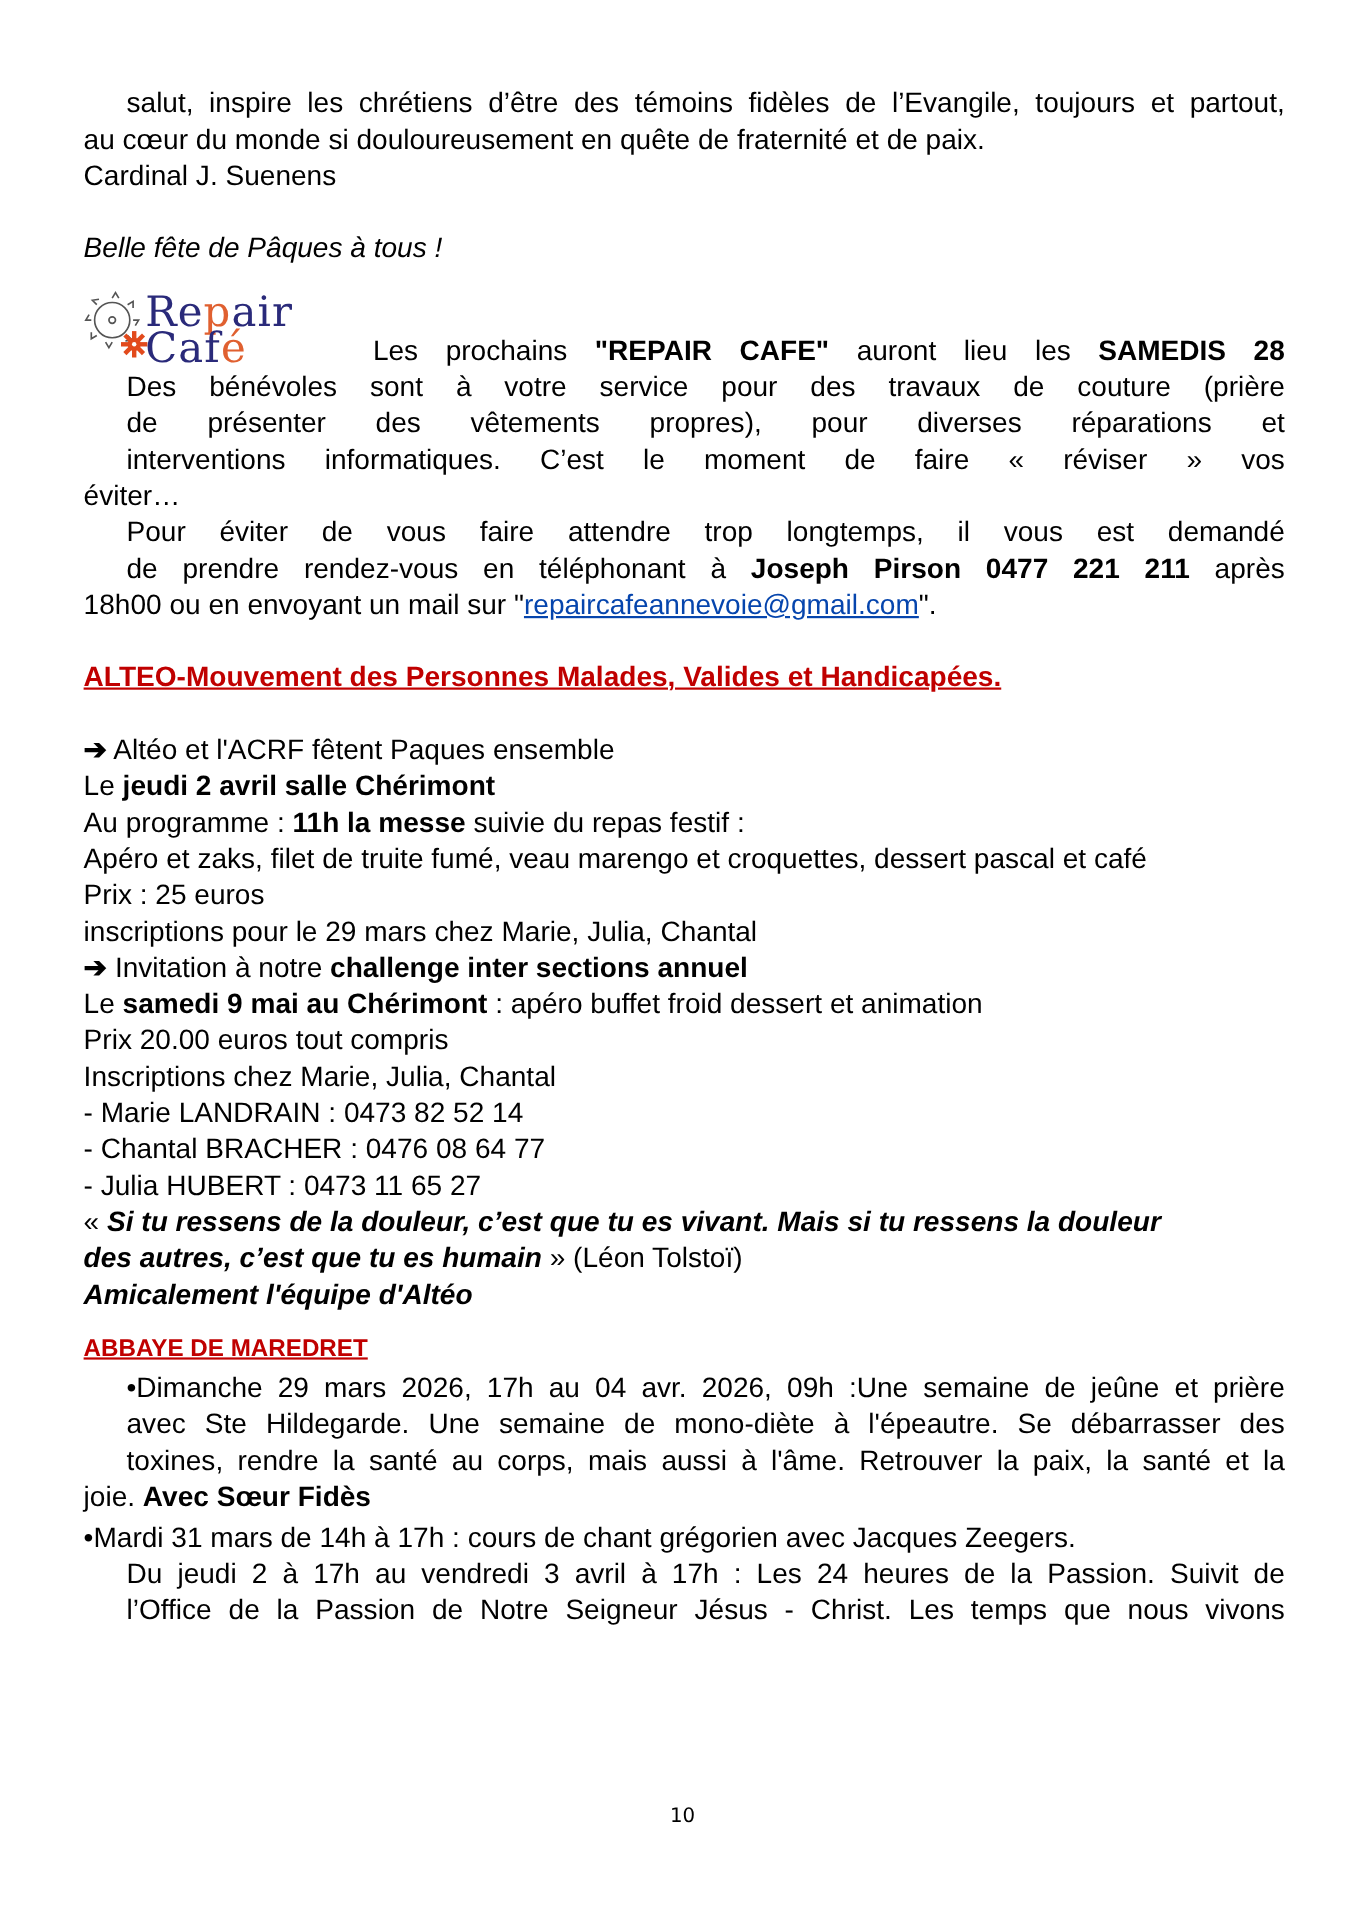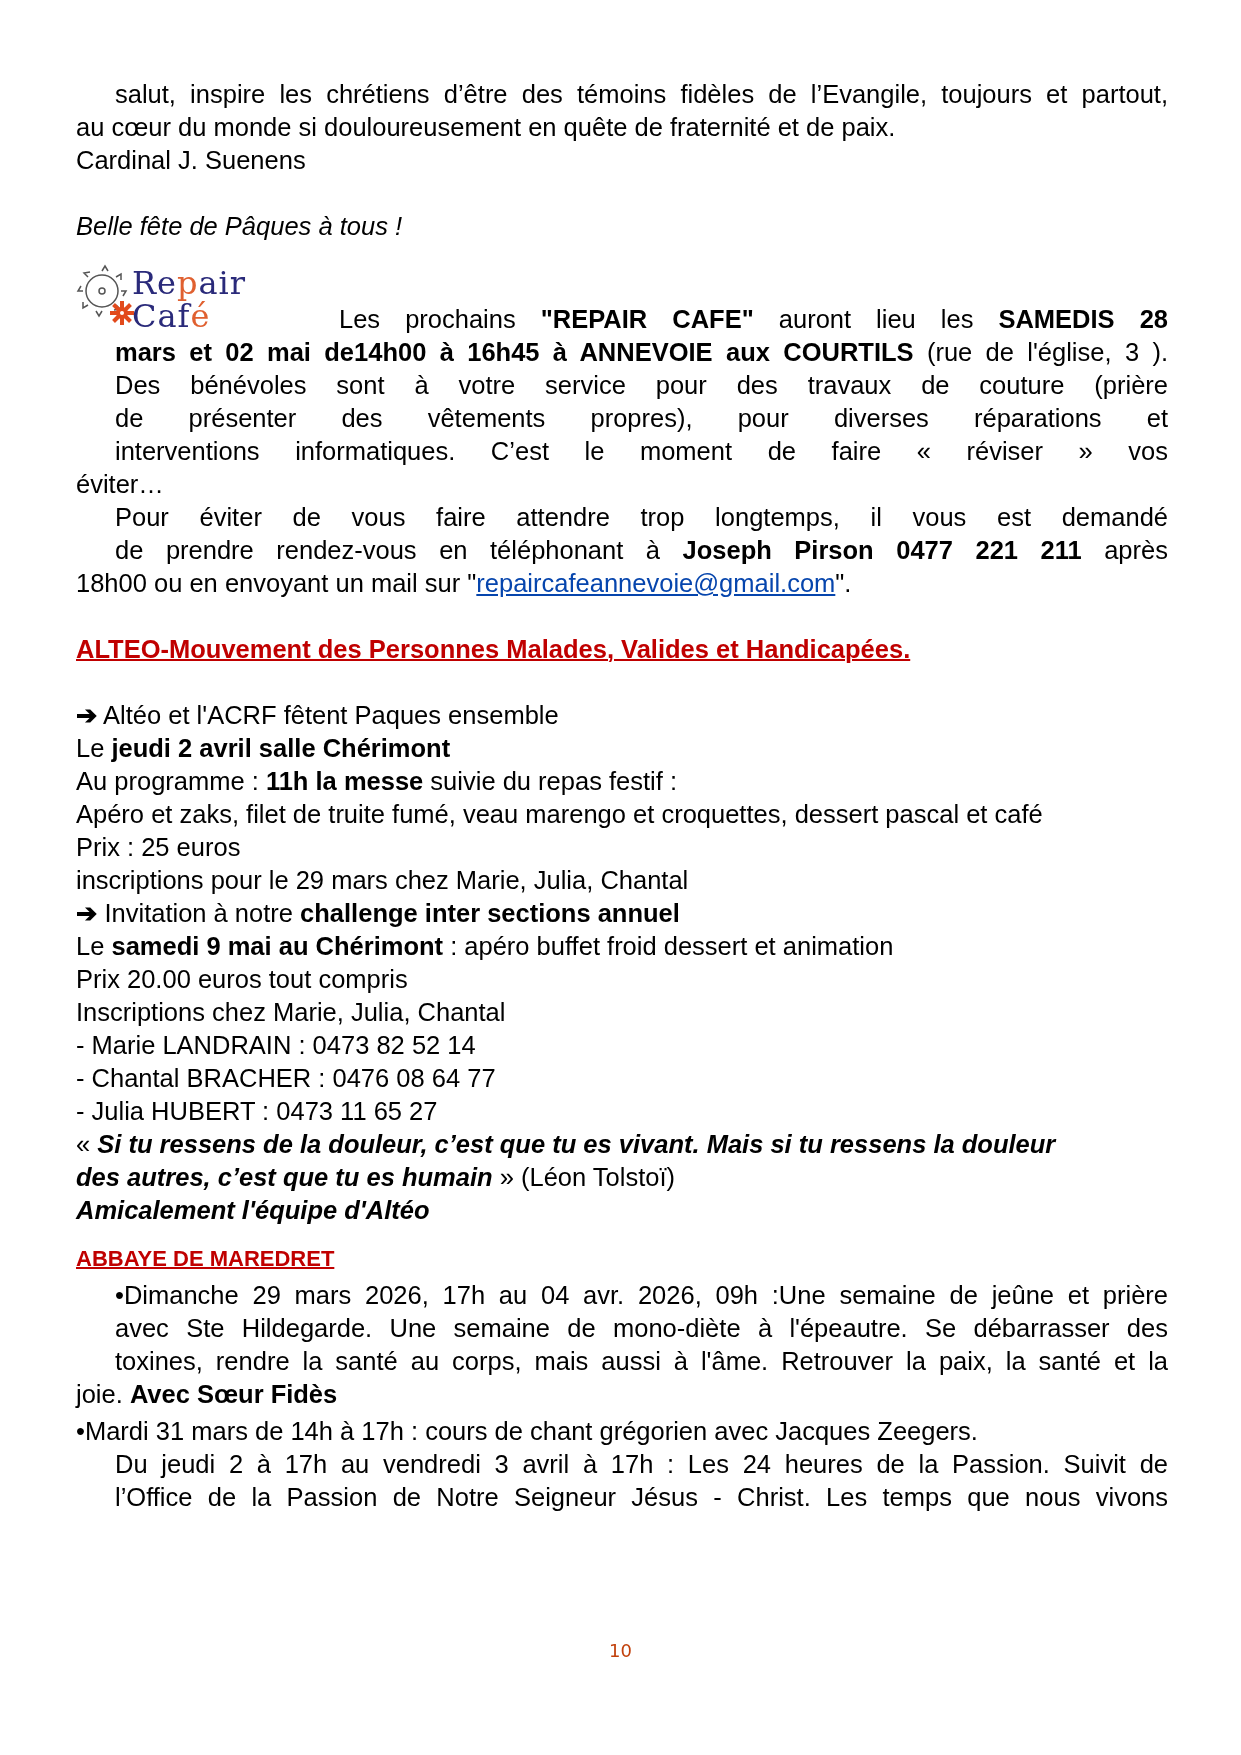--- a/index.html
+++ b/index.html
@@ -10,24 +10,24 @@
   .justify { text-align:justify; text-align-last:justify; white-space:normal;margin-left:39px; }
   .right { }
   .b { font-weight:bold; }
   .i { font-style:italic; }
   .red-head { color:#c00000; font-weight:bold; text-decoration:underline; text-decoration-thickness:2px; }
   .big-head { font-size:22px; line-height:40px; }
   a.mail { color:#0645ad; text-decoration:underline; }
   .gap { display:block; height:33px; }
   .logo-row { position:relative; height:64px; margin-top:20px; }
   .logo { position:absolute; left:0; top:0; width:240px; height:64px; }
-  .logo-text { position:absolute; left:56px; top:4px; font-family:"DejaVu Serif", serif; font-size:32px; color:#2a2a7a; letter-spacing:1px; }
+  .logo-text { position:absolute; left:56px; top:4px; font-family:"DejaVu Serif", serif; font-size:38px; color:#2a2a7a; letter-spacing:1px; }
   .logo-text .o { color:#e06030; }
   .arrow { font-weight:bold; }
-  .pagenum { position:absolute; top:1640px; left:0; width:1241px; text-align:center; font-family:"DejaVu Sans", sans-serif; font-size:18px; color:#c2410c; }
+  .pagenum { position:absolute; top:1640px; left:0; width:1241px; text-align:center; font-family:"DejaVu Sans", sans-serif; font-size:18px; color:#000000; }
 </style>
 </head>
 <body>
 
 <div class="page">
 
   <span class="line justify">salut, inspire les chrétiens d’être des témoins fidèles de l’Evangile, toujours et partout,</span>
   <span class="line">au cœur du monde si douloureusement en quête de fraternité et de paix.</span>
   <span class="line right" style="padding-right:8px;">Cardinal J. Suenens</span>
   <span class="gap"></span>
@@ -49,21 +49,20 @@
           <rect x="34" y="48" width="24" height="4"></rect>
           <rect x="44" y="38" width="4" height="24" transform="rotate(45 46 50)"></rect>
           <rect x="44" y="38" width="4" height="24" transform="rotate(-45 46 50)"></rect>
         </g>
         <circle cx="46" cy="50" r="2" fill="#fff"></circle>
       </svg>
       <span class="logo-text"><span>Re</span><span class="o">p</span><span>air Caf</span><span class="o">é</span></span>
     </div>
   </div>
   <span class="line justify" style="padding-left:224px;margin-top:-24px;"><span>Les prochains </span><span class="b">"REPAIR CAFE"</span><span> auront lieu les </span><span class="b">SAMEDIS 28</span></span>
-  <span class="line justify"><span class="b">mars et 02 mai de14h00 à 16h45 à ANNEVOIE aux COURTILS</span><span> (rue de l'église, 3 ).</span></span>
   <span class="line justify">Des bénévoles sont à votre service pour des travaux de couture (prière</span>
   <span class="line justify">de présenter des vêtements propres), pour diverses réparations et</span>
   <span class="line justify">interventions informatiques. C’est le moment de faire « réviser » vos</span>
   <span class="line">éviter…</span>
   <span class="line justify">Pour éviter de vous faire attendre trop longtemps, il vous est demandé</span>
   <span class="line justify"><span>de prendre rendez-vous en téléphonant à </span><span class="b">Joseph Pirson 0477 221 211</span><span> après</span></span>
   <span class="line"><span>18h00 ou en envoyant un mail sur "</span><a class="mail">repaircafeannevoie@gmail.com</a><span>".</span></span>
 
   <span class="gap"></span>
 

